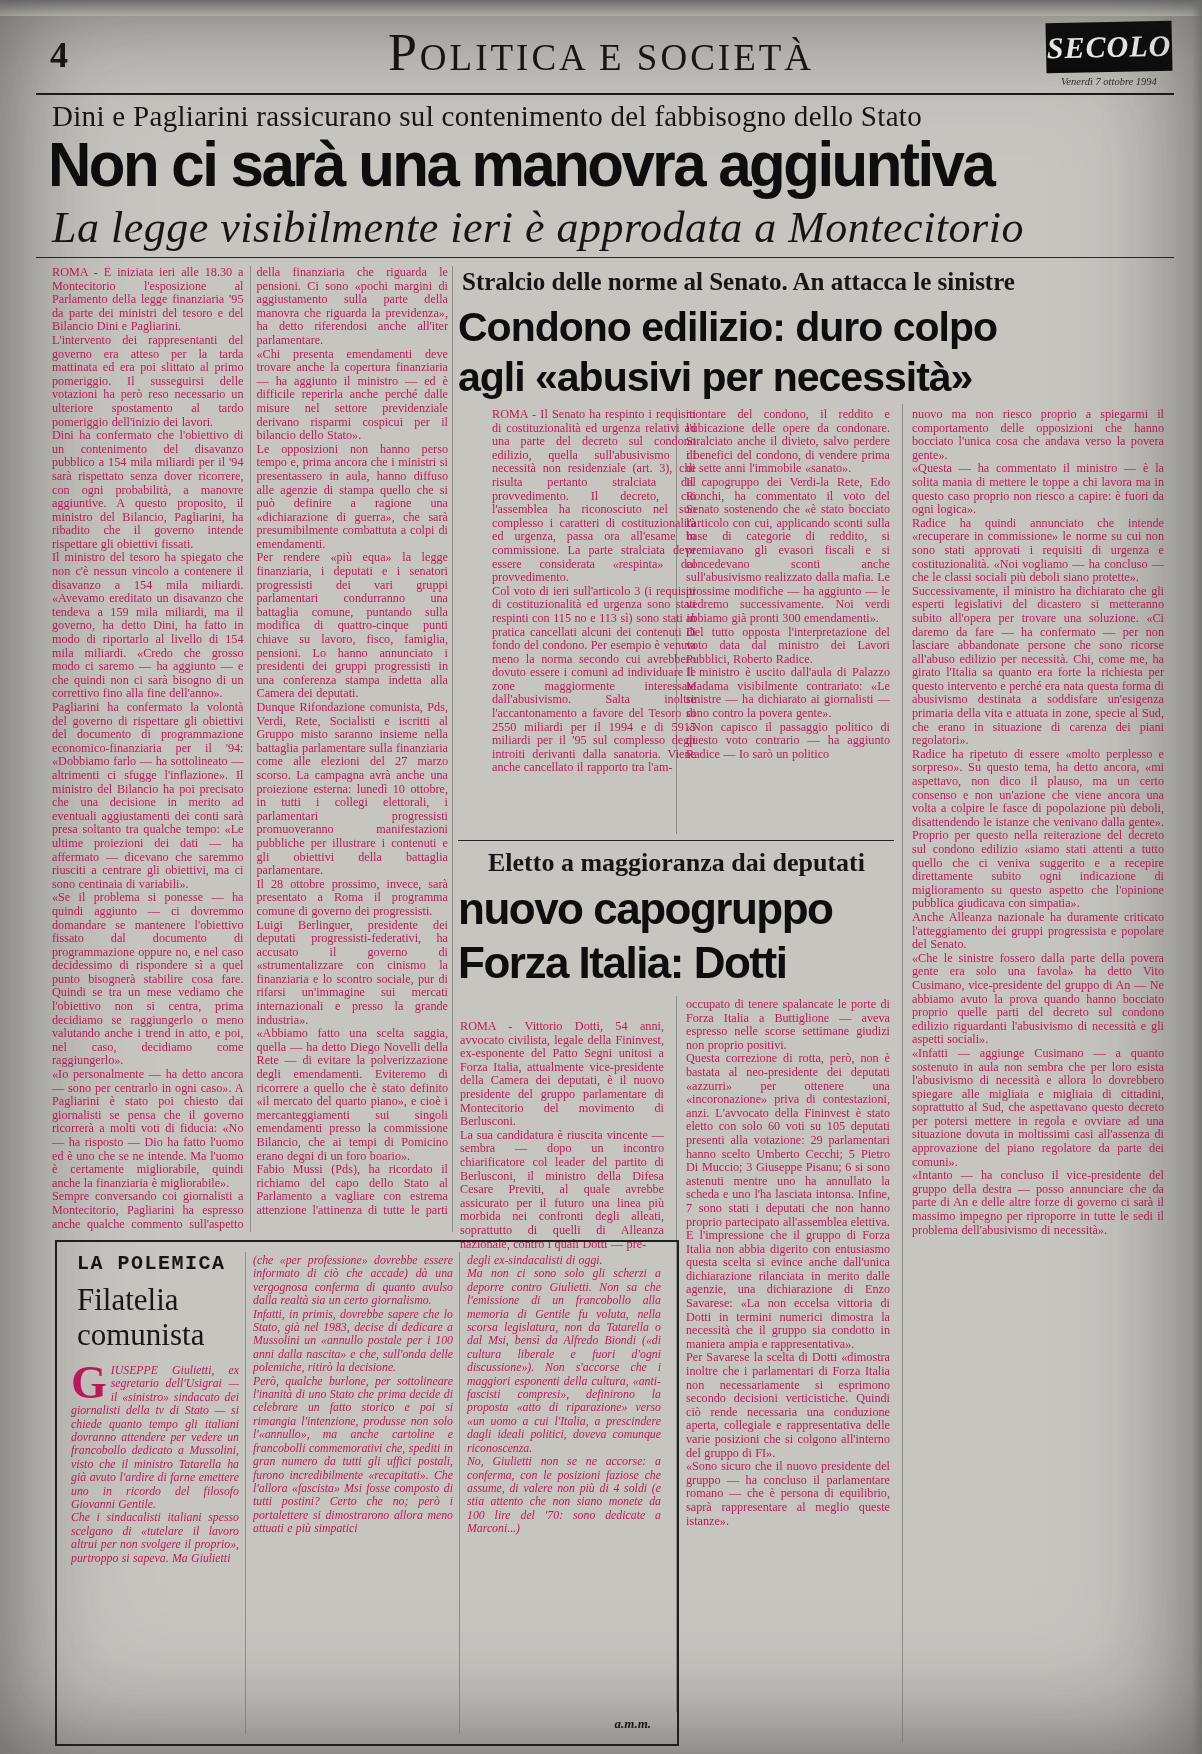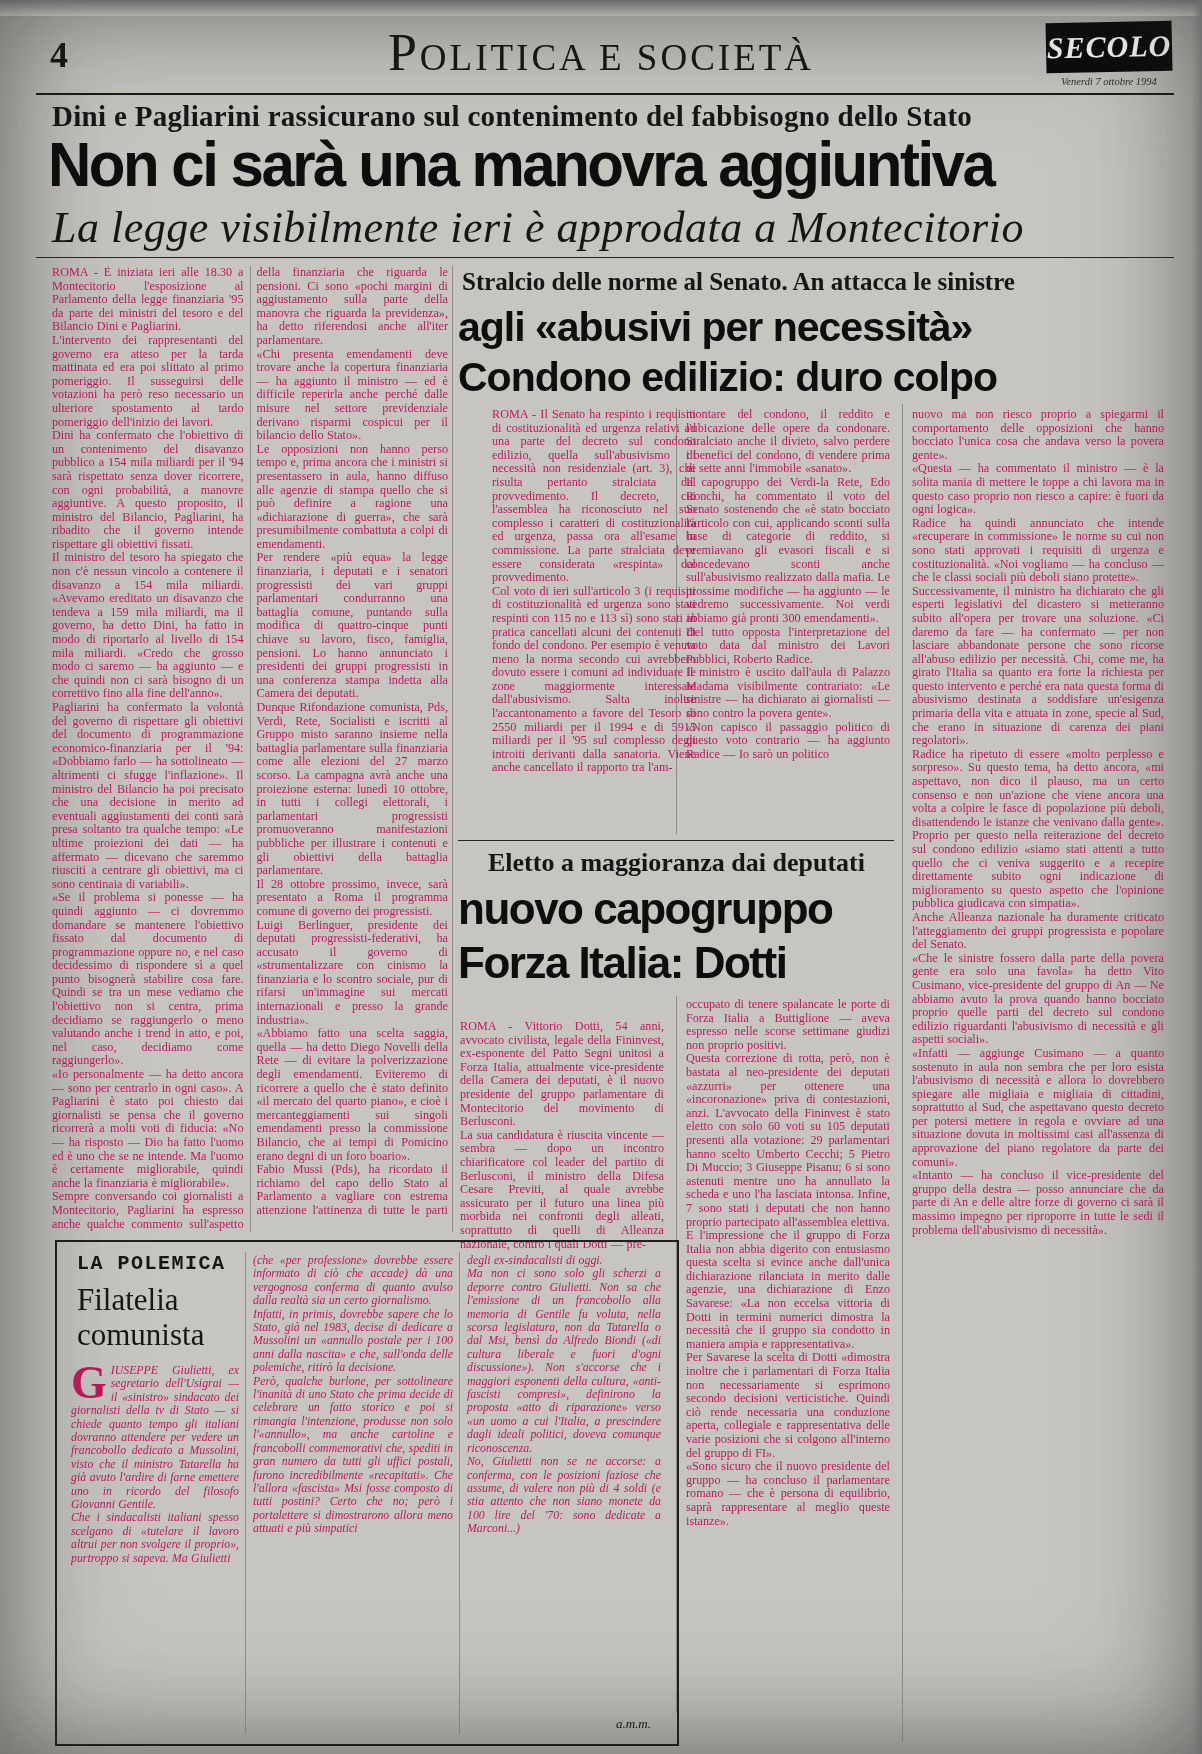--- a/index.html
+++ b/index.html
@@ -20,21 +20,21 @@
   .masthead{position:absolute;right:30px;top:22px;width:126px;height:50px;background:#0c0c0c;
         color:#f1f1ef;display:flex;align-items:center;justify-content:center;
         font-style:italic;font-weight:bold;font-size:30px;letter-spacing:1px;transform:rotate(-1.2deg);}
   .masthead-date{position:absolute;right:30px;top:76px;width:126px;text-align:center;
         font-size:10.5px;font-style:italic;color:#2c2c2c;}
 
   .rule{position:absolute;border-top:1px solid #262626;}
   .rule.thick{border-top:2px solid #1a1a1a;}
   .vrule{position:absolute;border-left:1px solid #8d8c87;}
 
-  .a1-kicker{position:absolute;left:52px;top:100px;font-size:29px;font-weight:700;letter-spacing:.3px;white-space:nowrap;}
+  .a1-kicker{position:absolute;left:52px;top:100px;font-size:29px;font-weight:400;letter-spacing:.3px;white-space:nowrap;}
   .a1-headline{position:absolute;left:48px;top:128px;width:1130px;white-space:nowrap;
         font-family:"Liberation Sans",sans-serif;font-weight:900;font-size:60px;
         letter-spacing:-2.5px;transform:scaleY(1.06);transform-origin:top left;color:#0e0e0e;}
   .a1-deck{position:absolute;left:52px;top:202px;font-size:44px;font-style:italic;white-space:nowrap;letter-spacing:.5px;}
 
   .bodytext{font-size:12.2px;line-height:13.6px;text-align:justify;white-space:pre-line;
         overflow:hidden;position:absolute;hyphens:auto;word-spacing:.4px;color:#be185d;}
   .a1-body{left:52px;top:266px;width:396px;height:966px;column-count:2;column-gap:13px;
         column-rule:1px solid #8d8c87;column-fill:auto;}
 
@@ -53,21 +53,21 @@
 
   .box{position:absolute;left:55px;top:1240px;width:620px;height:502px;border:2px solid #1f1f1f;}
   .box-label{position:absolute;left:20px;top:10px;font-family:Liberation Mono, monospace;
         font-weight:bold;font-size:20px;letter-spacing:1.5px;}
   .box-title{position:absolute;left:20px;top:40px;font-size:31px;line-height:35px;font-weight:500;}
   .box .bodytext{font-style:italic;font-size:11.8px;line-height:13.4px;}
   .box-col1{left:14px;top:122px;width:168px;height:366px;}
   .box-col2{left:196px;top:12px;width:200px;height:478px;}
   .box-col3{left:410px;top:12px;width:194px;height:448px;}
   .dropcap{float:left;font-size:46px;line-height:38px;padding-right:4px;font-weight:bold;font-style:normal;}
-  .box-sig{position:absolute;right:26px;bottom:12px;font-weight:normal;font-style:italic;font-size:13px;}
+  .box-sig{position:absolute;right:26px;bottom:12px;font-weight:bold;font-style:italic;font-size:13px;}
   .box-vr{position:absolute;top:10px;bottom:10px;border-left:1px solid #8d8c87;}
 </style>
 </head>
 <body>
 
 <div class="page">
   <div class="scan-top"></div>
   <div class="scan-right"></div>
 
   <div class="page-number">4</div>
@@ -98,22 +98,22 @@
 «Abbiamo fatto una scelta saggia, quella — ha detto Diego Novelli della Rete — di evitare la polverizzazione degli emendamenti. Eviteremo di ricorrere a quello che è stato definito «il mercato del quarto piano», e cioè i mercanteggiamenti sui singoli emendamenti presso la commissione Bilancio, che ai tempi di Pomicino erano degni di un foro boario».
 Fabio Mussi (Pds), ha ricordato il richiamo del capo dello Stato al Parlamento a vagliare con estrema attenzione l'attinenza di tutte le parti della legge finanziaria ai regolamenti e alle norme parlamentari.</div>
 
   <div class="vrule" style="left:452px;top:266px;height:966px;"></div>
   <div class="vrule" style="left:902px;top:404px;height:1338px;"></div>
   <div class="vrule" style="left:676px;top:408px;height:426px;"></div>
   <div class="vrule" style="left:676px;top:996px;height:716px;"></div>
 
   <div class="a2-kicker">Stralcio delle norme al Senato. An attacca le sinistre</div>
   <div class="a2-headline">
+    <div>Condono edilizio: duro colpo</div>
     <div>agli «abusivi per necessità»</div>
-    <div>Condono edilizio: duro colpo</div>
   </div>
   <div class="bodytext a2-col1">ROMA - Il Senato ha respinto i requisiti di costituzionalità ed urgenza relativi ad una parte del decreto sul condono edilizio, quella sull'abusivismo di necessità non residenziale (art. 3), che risulta pertanto stralciata dal provvedimento. Il decreto, cui l'assemblea ha riconosciuto nel suo complesso i caratteri di costituzionalità ed urgenza, passa ora all'esame in commissione. La parte stralciata deve essere considerata «respinta» dal provvedimento.
 Col voto di ieri sull'articolo 3 (i requisiti di costituzionalità ed urgenza sono stati respinti con 115 no e 113 sì) sono stati in pratica cancellati alcuni dei contenuti di fondo del condono. Per esempio è venuta meno la norma secondo cui avrebbero dovuto essere i comuni ad individuare le zone maggiormente interessate dall'abusivismo. Salta inoltre l'accantonamento a favore del Tesoro di 2550 miliardi per il 1994 e di 5915 miliardi per il '95 sul complesso degli introiti derivanti dalla sanatoria. Viene anche cancellato il rapporto tra l'am-</div>
   <div class="bodytext a2-col2">montare del condono, il reddito e l'ubicazione delle opere da condonare. Stralciato anche il divieto, salvo perdere i benefici del condono, di vendere prima di sette anni l'immobile «sanato».
 Il capogruppo dei Verdi-la Rete, Edo Ronchi, ha commentato il voto del Senato sostenendo che «è stato bocciato l'articolo con cui, applicando sconti sulla base di categorie di reddito, si premiavano gli evasori fiscali e si concedevano sconti anche sull'abusivismo realizzato dalla mafia. Le prossime modifiche — ha aggiunto — le vedremo successivamente. Noi verdi abbiamo già pronti 300 emendamenti».
 Del tutto opposta l'interpretazione del voto data dal ministro dei Lavori Pubblici, Roberto Radice.
 Il ministro è uscito dall'aula di Palazzo Madama visibilmente contrariato: «Le sinistre — ha dichiarato ai giornalisti — sono contro la povera gente».
 «Non capisco il passaggio politico di questo voto contrario — ha aggiunto Radice — Io sarò un politico</div>
   <div class="bodytext a2-col3">nuovo ma non riesco proprio a spiegarmi il comportamento delle opposizioni che hanno bocciato l'unica cosa che andava verso la povera gente».
 «Questa — ha commentato il ministro — è la solita mania di mettere le toppe a chi lavora ma in questo caso proprio non riesco a capire: è fuori da ogni logica».

